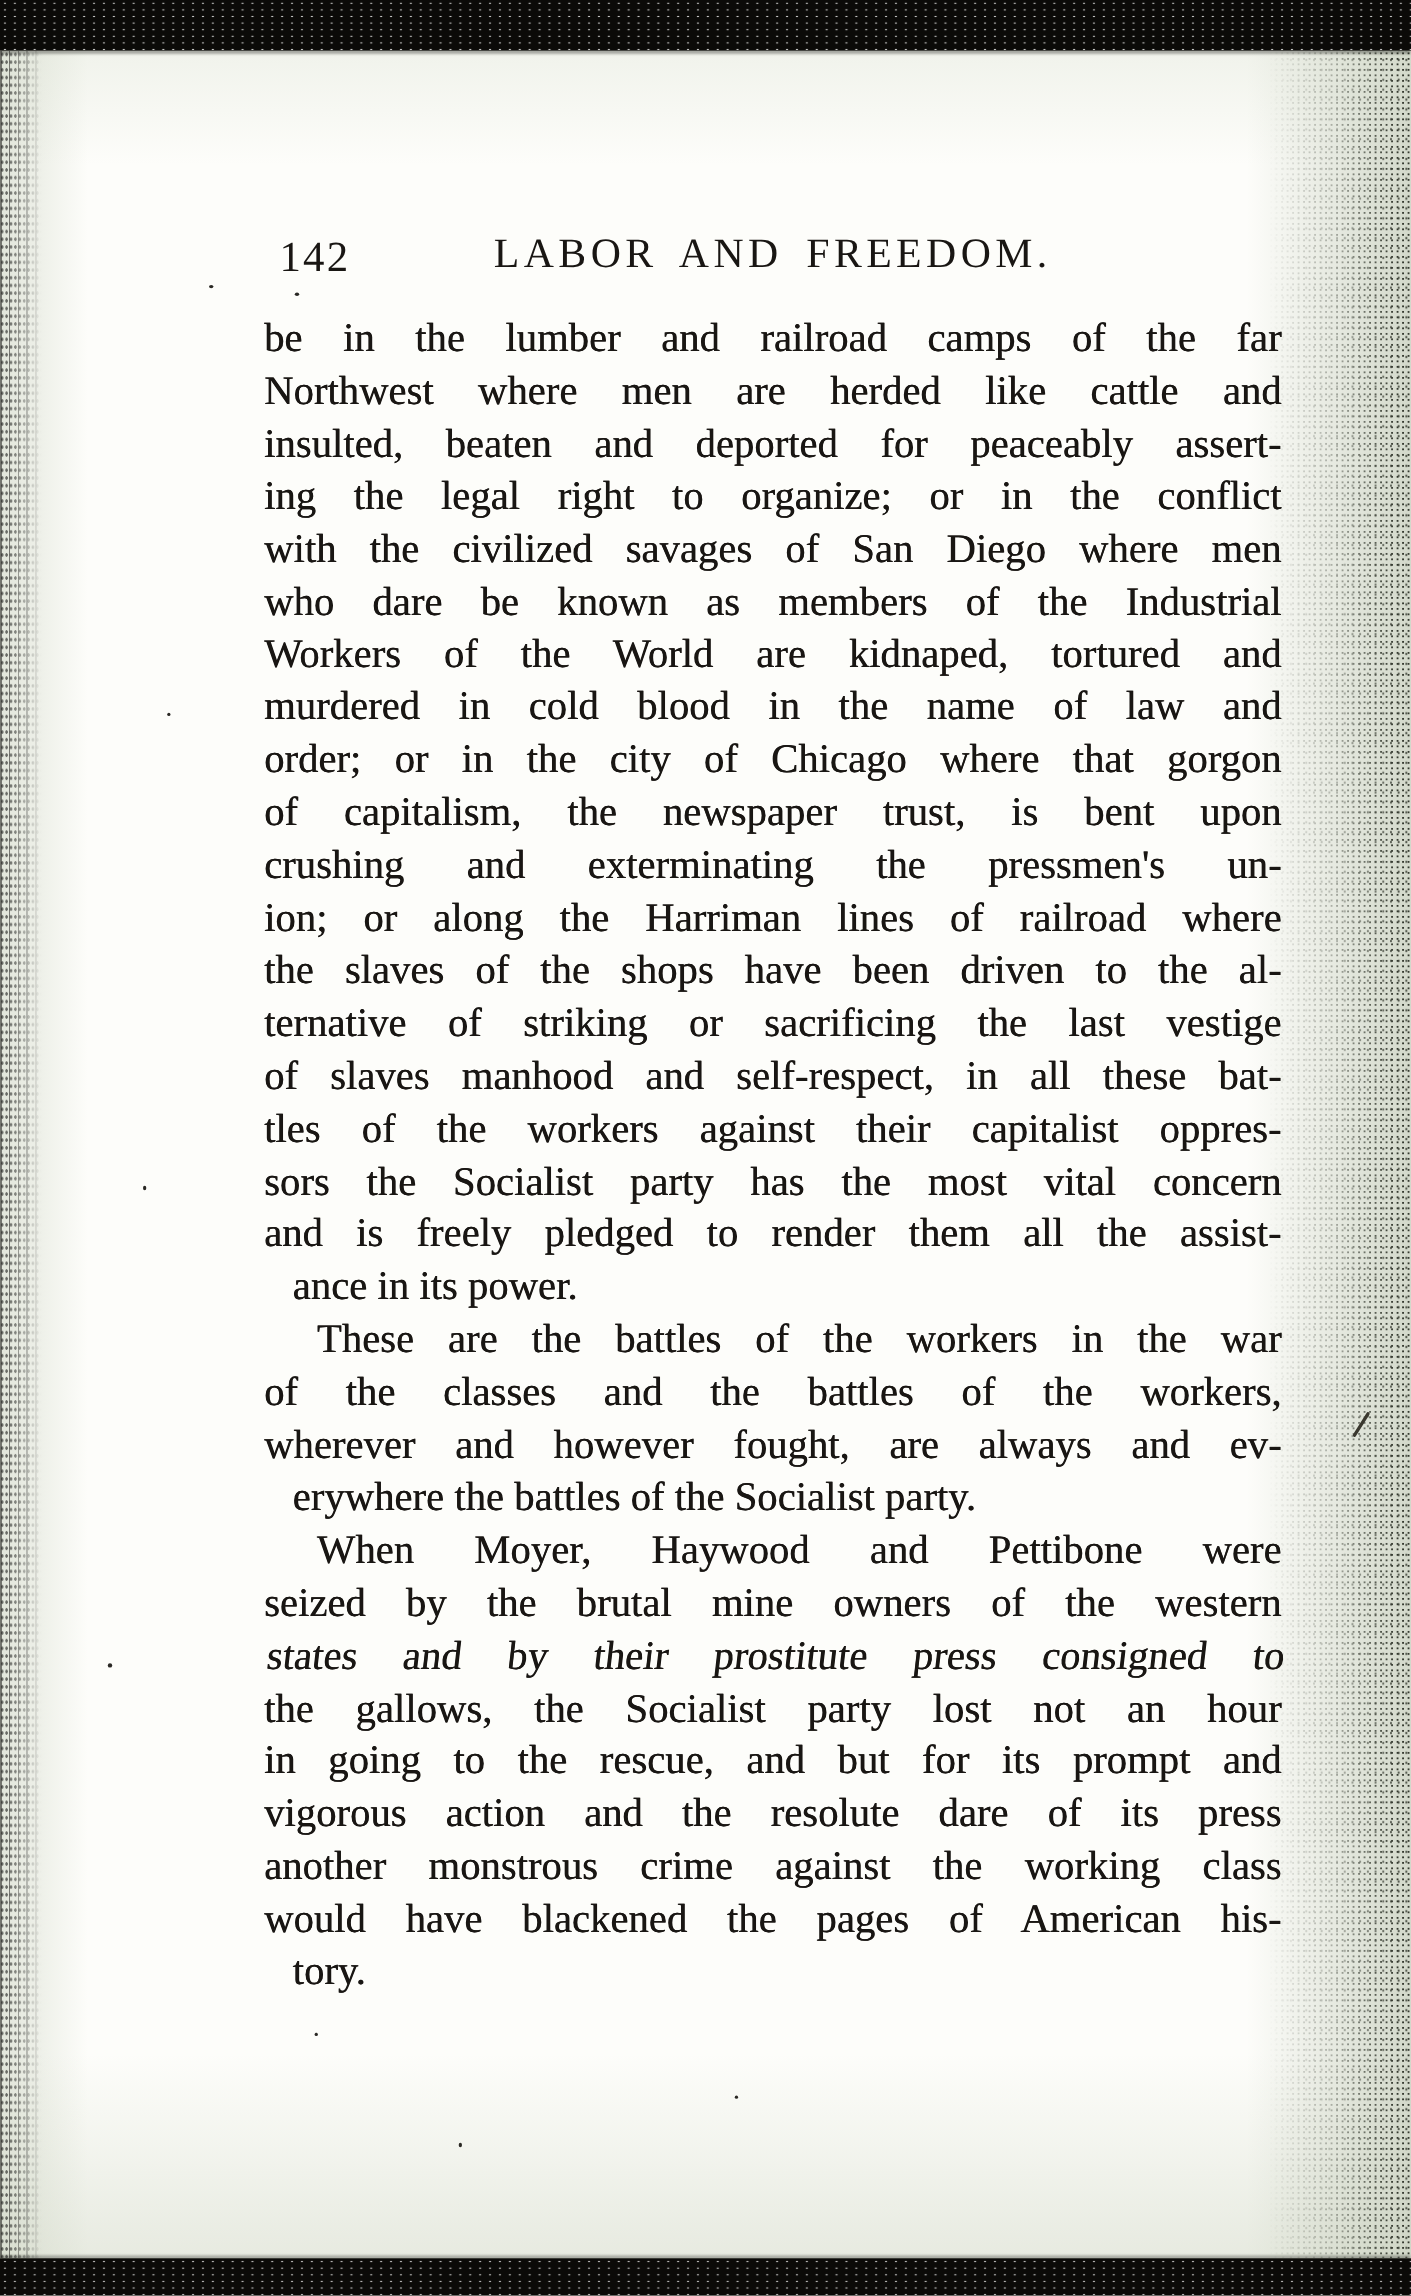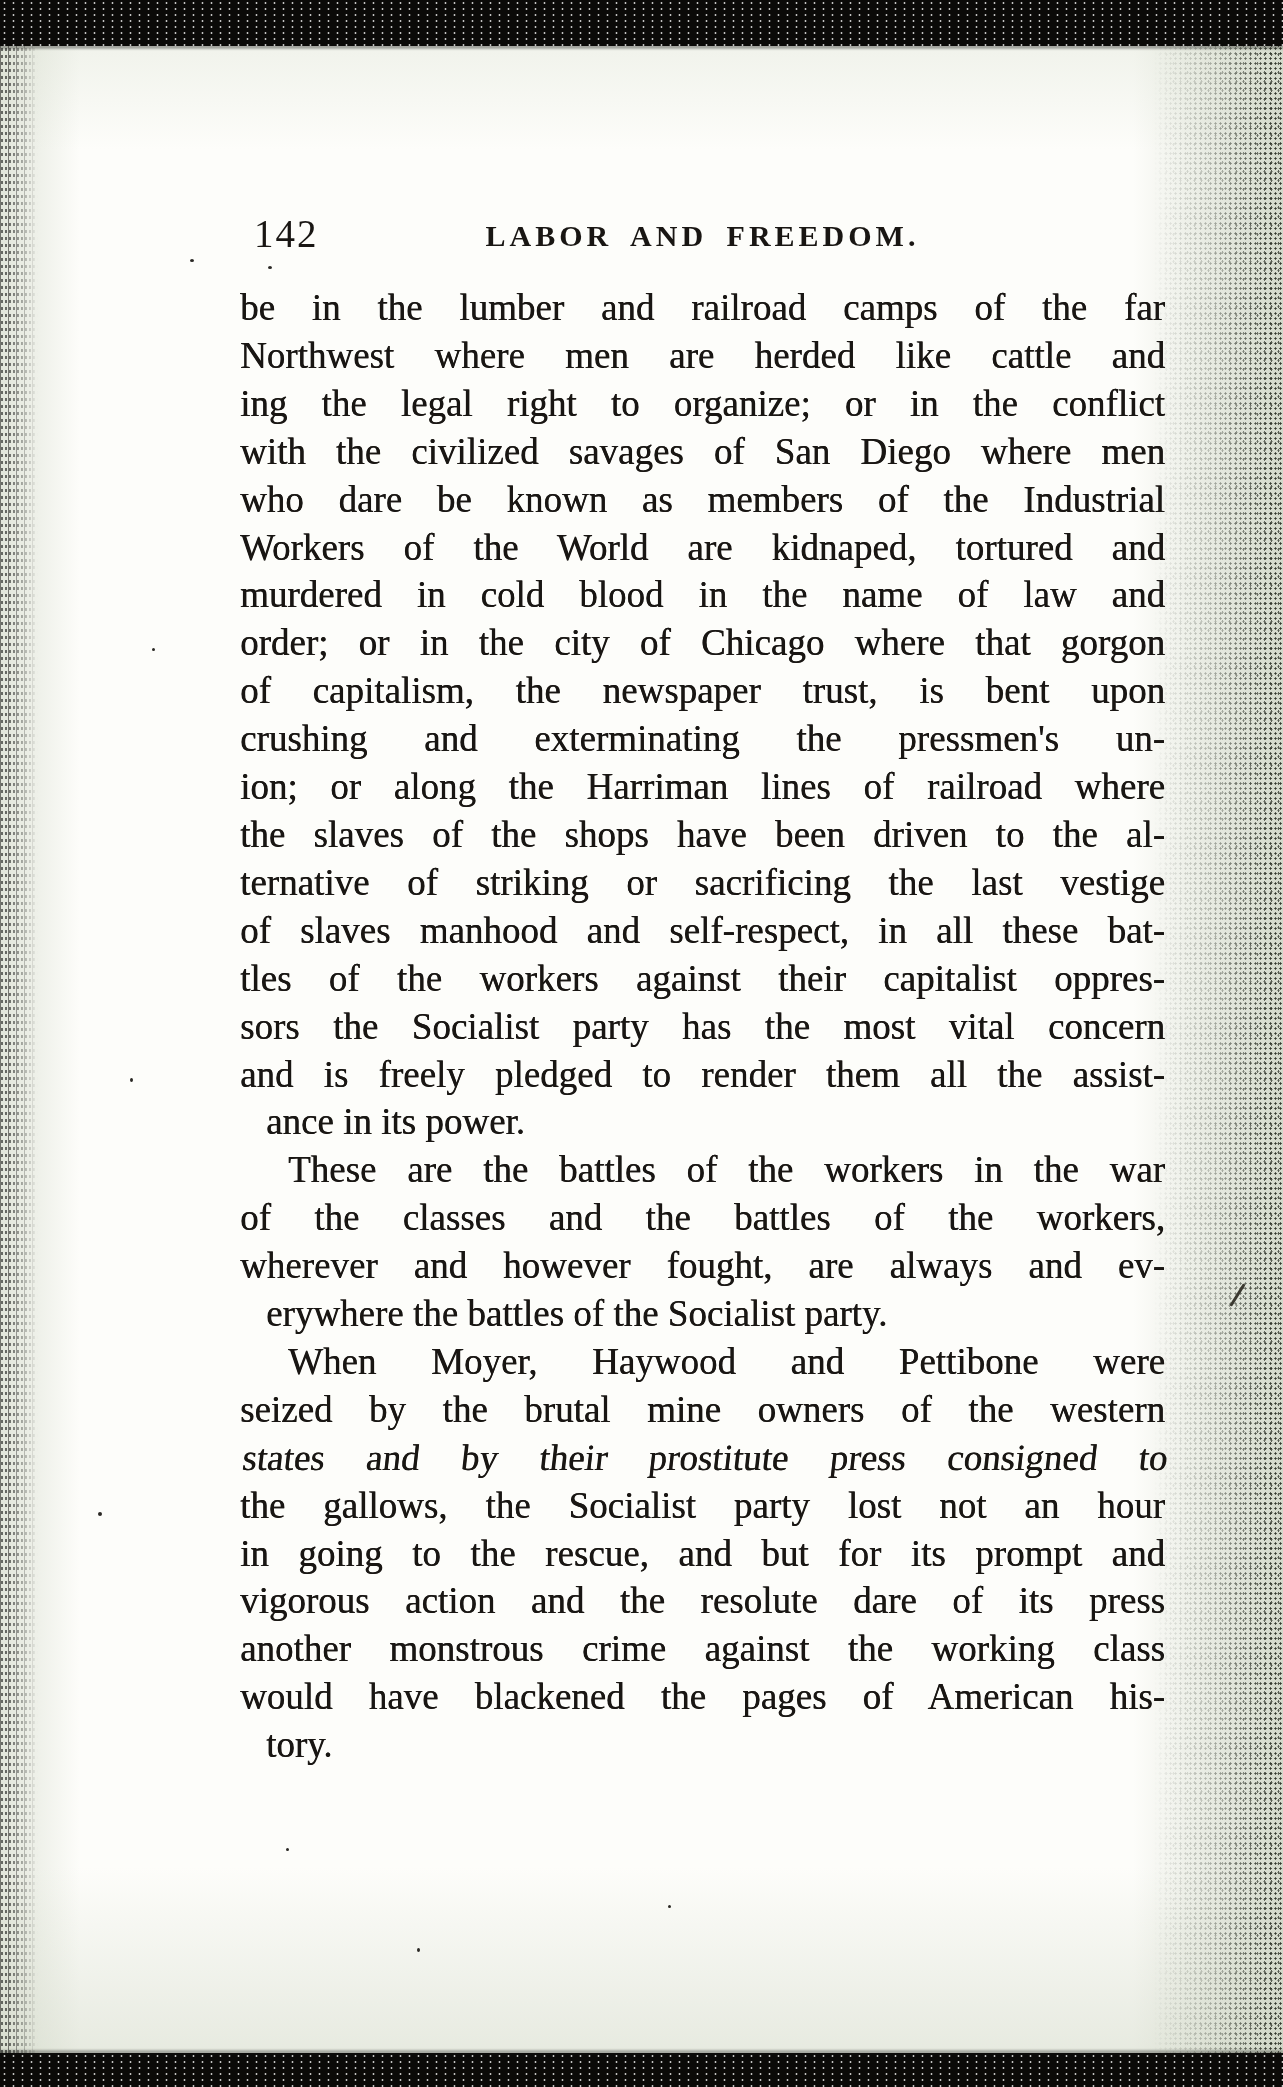--- a/index.html
+++ b/index.html
@@ -49,21 +49,21 @@
   .header{
     position:absolute;left:240px;width:925px;top:214px;height:42px;
     color:#191613;
   }
   .page-number{
     position:absolute;left:14px;bottom:0;
     font-size:39px;letter-spacing:2px;
   }
   .header-title{
     position:absolute;left:50%;transform:translateX(-50%);bottom:3px;
-    font-size:30px;letter-spacing:4px;word-spacing:8px;white-space:nowrap;font-weight:bold;
+    font-size:38px;letter-spacing:4px;word-spacing:8px;white-space:nowrap;
   }
   
   .body-text{
     position:absolute;left:240px;width:925px;top:284px;
     font-size:37px;line-height:47.9px;color:#191613;
     text-shadow:0.4px 0 0 currentColor;
   }
   .line{
     text-align:justify;
     -moz-text-align-last:justify;
@@ -92,20 +92,21 @@
 
   <div class="header">
     <span class="page-number">142</span>
     <span class="header-title">LABOR AND FREEDOM.</span>
   </div>
 
   <div class="body-text">
 
   <div class="line">be in the lumber and railroad camps of the far</div>
       <div class="line">Northwest where men are herded like cattle and</div>
+      <div class="line">insulted, beaten and deported for peaceably assert-</div>
       <div class="line">ing the legal right to organize; or in the conflict</div>
       <div class="line">with the civilized savages of San Diego where men</div>
       <div class="line">who dare be known as members of the Industrial</div>
       <div class="line">Workers of the World are kidnaped, tortured and</div>
       <div class="line">murdered in cold blood in the name of law and</div>
       <div class="line">order; or in the city of Chicago where that gorgon</div>
       <div class="line">of capitalism, the newspaper trust, is bent upon</div>
       <div class="line">crushing and exterminating the pressmen's un-</div>
       <div class="line">ion; or along the Harriman lines of railroad where</div>
       <div class="line">the slaves of the shops have been driven to the al-</div>

